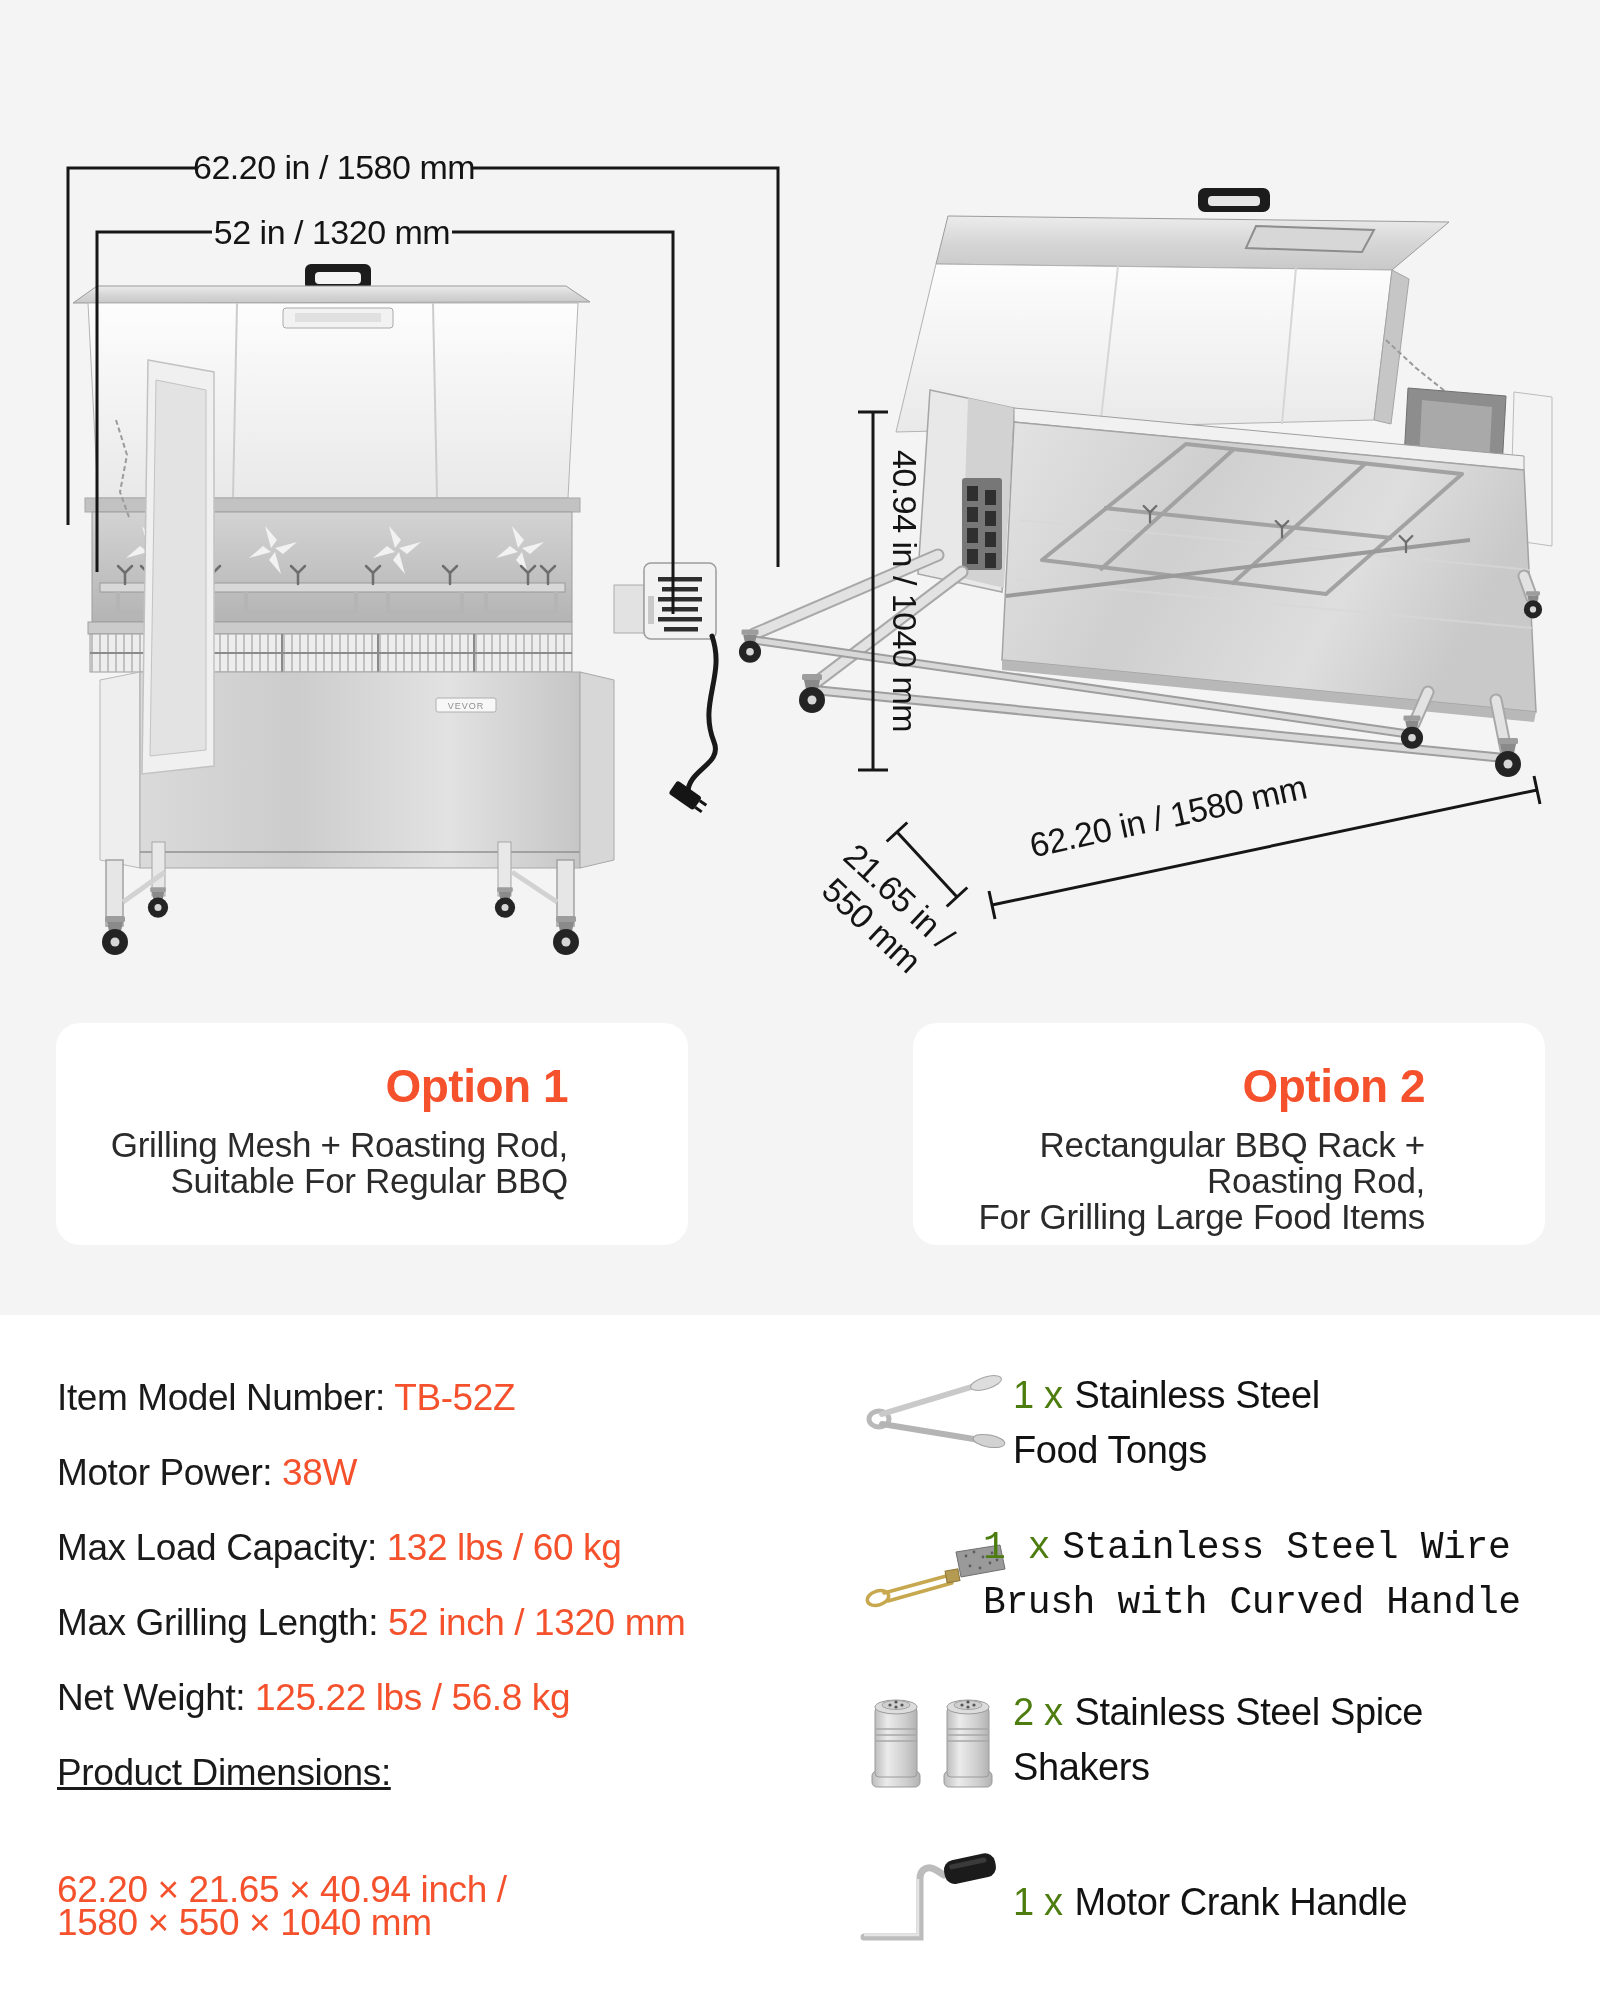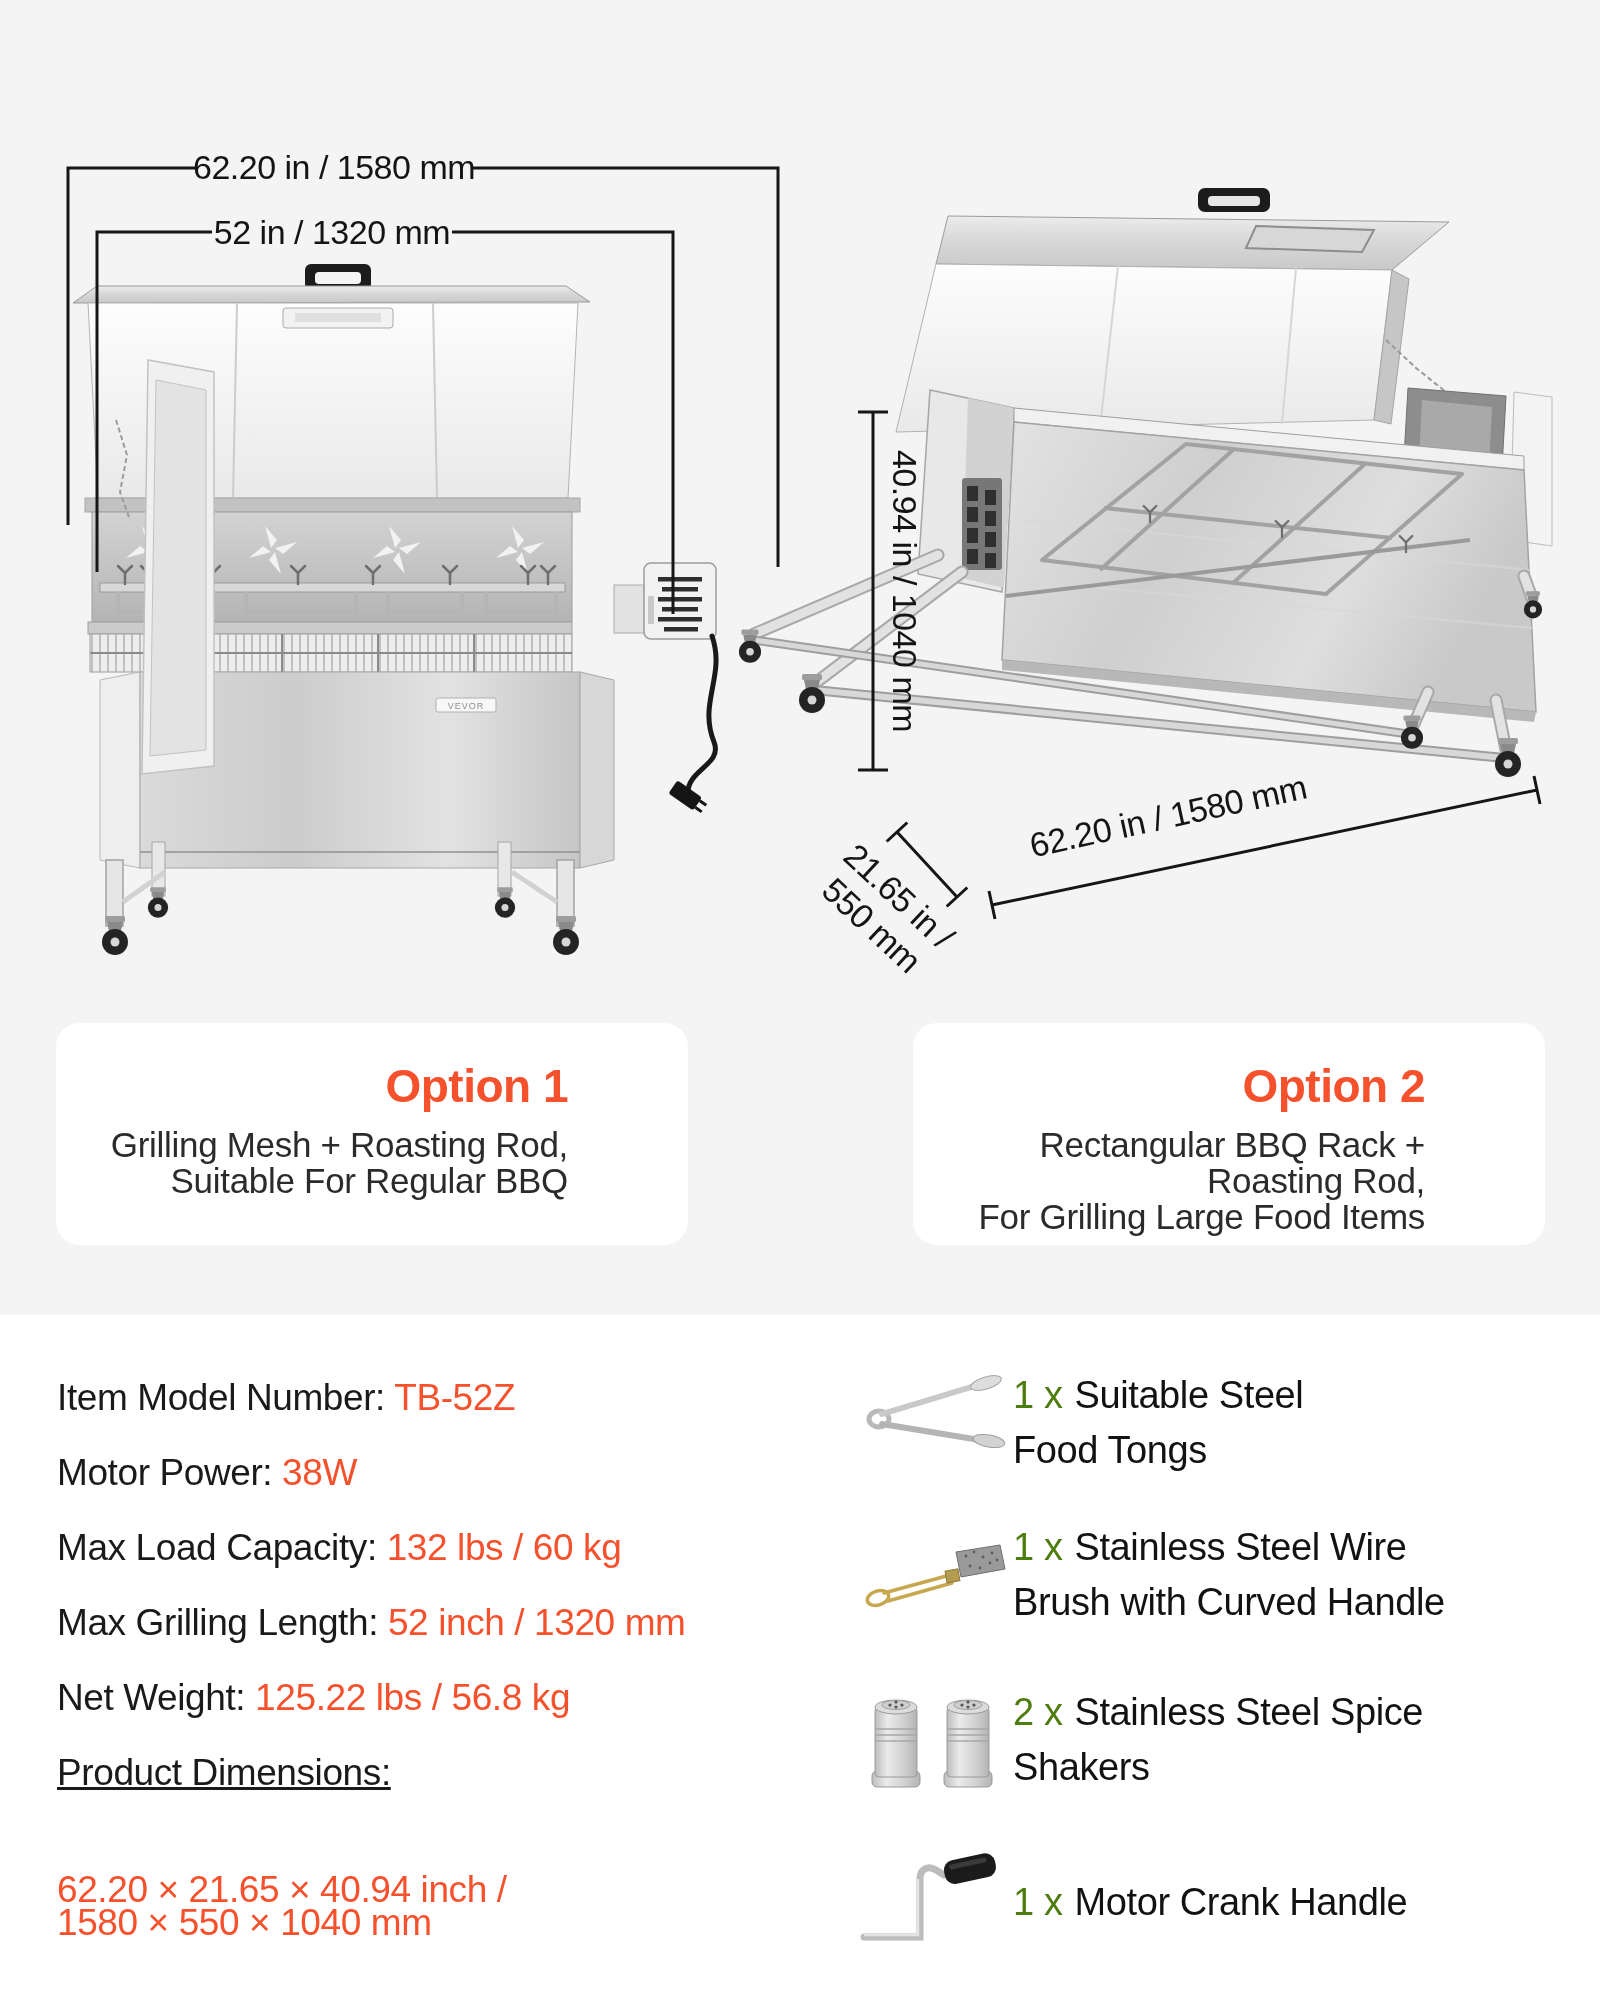--- a/index.html
+++ b/index.html
@@ -289,21 +289,21 @@
 
     <div class="acc-row">
       <svg class="acc-icon" style="left:862px;top:1368px;" width="150" height="102" viewBox="0 0 150 102">
         <ellipse cx="17" cy="51" rx="10" ry="8" fill="none" stroke="#b9b9b9" stroke-width="5"></ellipse>
         <path d="M20,46 L126,14" stroke="#c9c9c9" stroke-width="6" stroke-linecap="round"></path>
         <path d="M20,56 L130,74" stroke="#b4b4b4" stroke-width="6" stroke-linecap="round"></path>
         <ellipse cx="124" cy="15" rx="16" ry="6" fill="#dddddd" stroke="#a5a5a5" transform="rotate(-17 124 15)"></ellipse>
         <ellipse cx="127" cy="73" rx="16" ry="6" fill="#d2d2d2" stroke="#a0a0a0" transform="rotate(10 127 73)"></ellipse>
       </svg>
       <div class="acc-text" style="left:1013px;top:1368px;">
-        <div class="acc-line"><span class="acc-qty">1 x</span><span>Suitable Steel</span></div>
+        <div class="acc-line"><span class="acc-qty">1 x</span><span>Stainless Steel</span></div>
         <div class="acc-line">Food Tongs</div>
       </div>
     </div>
 
     <div class="acc-row">
       <svg class="acc-icon" style="left:862px;top:1542px;" width="150" height="72" viewBox="0 0 150 72">
         <ellipse cx="16" cy="56" rx="11" ry="7" fill="none" stroke="#c7a84f" stroke-width="3.5" transform="rotate(-18 16 56)"></ellipse>
         <path d="M22,51 L88,33 M26,59 L90,41" stroke="#c7a84f" stroke-width="3.5" stroke-linecap="round"></path>
         <rect x="84" y="28" width="13" height="12" fill="#b59a52" stroke="#8d7535" transform="rotate(-10 90 34)"></rect>
         <polygon points="94,10 138,3 143,27 99,35" fill="#9a9a9a" stroke="#6f6f6f"></polygon>
@@ -311,21 +311,21 @@
           <circle cx="104" cy="14" r="1.4"></circle>
             <circle cx="112" cy="10" r="1.4"></circle>
             <circle cx="121" cy="15" r="1.4"></circle>
           <circle cx="130" cy="11" r="1.4"></circle>
             <circle cx="108" cy="24" r="1.4"></circle>
             <circle cx="118" cy="26" r="1.4"></circle>
           <circle cx="128" cy="21" r="1.4"></circle>
             <circle cx="135" cy="18" r="1.4"></circle>
         </g>
       </svg>
-      <div class="acc-text" style="left:1013px;top:1520px;">
+      <div class="acc-text" style="left:983px;top:1520px;font-family:Liberation Mono, monospace;">
         <div class="acc-line"><span class="acc-qty">1 x</span><span>Stainless Steel Wire</span></div>
         <div class="acc-line">Brush with Curved Handle</div>
       </div>
     </div>
 
     <div class="acc-row">
       <svg class="acc-icon" style="left:868px;top:1675px;" width="132" height="128" viewBox="0 0 132 128">
         <defs>
           <linearGradient id="shG" x1="0" y1="0" x2="1" y2="0">
             <stop offset="0" stop-color="#bdbdbd"></stop>

